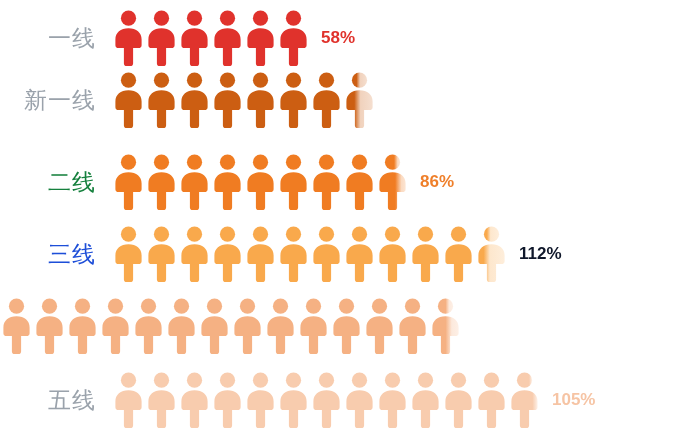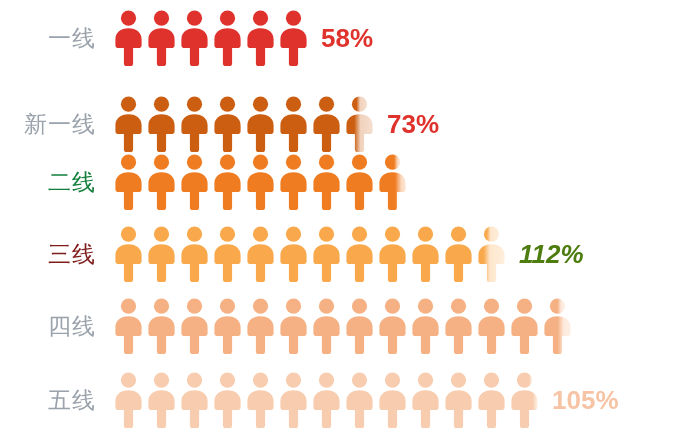--- a/index.html
+++ b/index.html
@@ -55,21 +55,21 @@
     flex: 0 0 33px;
   }
 
   .person svg {
     display: block;
     width: 33px;
     height: 58px;
   }
 
   .row-value {
-    font-size: 26px;
+    font-size: 17px;
     font-weight: bold;
     white-space: nowrap;
     padding-left: 11px;
     font-family: "Liberation Sans", sans-serif;
   }
 </style>
 </head>
 <body>
 
 <div id="chart">
@@ -108,21 +108,21 @@
         </div>
         <div class="person">
           <svg viewBox="0 0 33 58" xmlns="http://www.w3.org/2000/svg">
             <circle cx="16.5" cy="9.2" r="7.6" fill="#E0322C"></circle>
             <path d="M16.5 19.2 C8.6 19.2 3.4 23.6 3.4 30.4 L3.4 36.2 C3.4 38.0 4.6 39.1 6.3 39.1 L11.9 39.1 L11.9 54.4 C11.9 56.0 13.0 57.0 14.6 57.0 L18.4 57.0 C20.0 57.0 21.1 56.0 21.1 54.4 L21.1 39.1 L26.7 39.1 C28.4 39.1 29.6 38.0 29.6 36.2 L29.6 30.4 C29.6 23.6 24.4 19.2 16.5 19.2 Z" fill="#E0322C"></path>
           </svg>
         </div>
       </div>
       <div class="row-value" style="color: rgb(224, 50, 44);">58%</div>
     </div>
-    <div class="row" style="top: 88px;">
+    <div class="row" style="top: 64px;">
       <div class="row-label" style="color: rgb(154, 162, 171);">新一线</div>
       <div class="icons">
         <div class="person">
           <svg viewBox="0 0 33 58" xmlns="http://www.w3.org/2000/svg">
             <circle cx="16.5" cy="9.2" r="7.6" fill="#CC5E12"></circle>
             <path d="M16.5 19.2 C8.6 19.2 3.4 23.6 3.4 30.4 L3.4 36.2 C3.4 38.0 4.6 39.1 6.3 39.1 L11.9 39.1 L11.9 54.4 C11.9 56.0 13.0 57.0 14.6 57.0 L18.4 57.0 C20.0 57.0 21.1 56.0 21.1 54.4 L21.1 39.1 L26.7 39.1 C28.4 39.1 29.6 38.0 29.6 36.2 L29.6 30.4 C29.6 23.6 24.4 19.2 16.5 19.2 Z" fill="#CC5E12"></path>
           </svg>
         </div>
         <div class="person">
           <svg viewBox="0 0 33 58" xmlns="http://www.w3.org/2000/svg">
@@ -167,21 +167,20 @@
                 <stop offset="30%" stop-color="#CC5E12" stop-opacity="1"></stop>
                 <stop offset="54%" stop-color="#CC5E12" stop-opacity="0.28"></stop>
                 <stop offset="100%" stop-color="#CC5E12" stop-opacity="0.20"></stop>
               </linearGradient>
             </defs>
             <circle cx="16.5" cy="9.2" r="7.6" fill="url(#g13)"></circle>
             <path d="M16.5 19.2 C8.6 19.2 3.4 23.6 3.4 30.4 L3.4 36.2 C3.4 38.0 4.6 39.1 6.3 39.1 L11.9 39.1 L11.9 54.4 C11.9 56.0 13.0 57.0 14.6 57.0 L18.4 57.0 C20.0 57.0 21.1 56.0 21.1 54.4 L21.1 39.1 L26.7 39.1 C28.4 39.1 29.6 38.0 29.6 36.2 L29.6 30.4 C29.6 23.6 24.4 19.2 16.5 19.2 Z" fill="url(#g13)"></path>
           </svg>
         </div>
       </div>
-      <div class="row-value" style="color: rgb(224, 50, 44);">73%</div>
     </div>
     <div class="row" style="top: 146px;">
       <div class="row-label" style="color: #15803d;">二线</div>
       <div class="icons">
         <div class="person">
           <svg viewBox="0 0 33 58" xmlns="http://www.w3.org/2000/svg">
             <circle cx="16.5" cy="9.2" r="7.6" fill="#F07C22"></circle>
             <path d="M16.5 19.2 C8.6 19.2 3.4 23.6 3.4 30.4 L3.4 36.2 C3.4 38.0 4.6 39.1 6.3 39.1 L11.9 39.1 L11.9 54.4 C11.9 56.0 13.0 57.0 14.6 57.0 L18.4 57.0 C20.0 57.0 21.1 56.0 21.1 54.4 L21.1 39.1 L26.7 39.1 C28.4 39.1 29.6 38.0 29.6 36.2 L29.6 30.4 C29.6 23.6 24.4 19.2 16.5 19.2 Z" fill="#F07C22"></path>
           </svg>
         </div>
@@ -234,23 +233,24 @@
                 <stop offset="60%" stop-color="#F07C22" stop-opacity="1"></stop>
                 <stop offset="84%" stop-color="#F07C22" stop-opacity="0.28"></stop>
                 <stop offset="100%" stop-color="#F07C22" stop-opacity="0.20"></stop>
               </linearGradient>
             </defs>
             <circle cx="16.5" cy="9.2" r="7.6" fill="url(#g22)"></circle>
             <path d="M16.5 19.2 C8.6 19.2 3.4 23.6 3.4 30.4 L3.4 36.2 C3.4 38.0 4.6 39.1 6.3 39.1 L11.9 39.1 L11.9 54.4 C11.9 56.0 13.0 57.0 14.6 57.0 L18.4 57.0 C20.0 57.0 21.1 56.0 21.1 54.4 L21.1 39.1 L26.7 39.1 C28.4 39.1 29.6 38.0 29.6 36.2 L29.6 30.4 C29.6 23.6 24.4 19.2 16.5 19.2 Z" fill="url(#g22)"></path>
           </svg>
         </div>
       </div>
+      <div class="row-value" style="color: rgb(239, 127, 42);">86%</div>
     </div>
     <div class="row" style="top: 218px;">
-      <div class="row-label" style="color: #7f1d1d;">三线</div>
+      <div class="row-label" style="color: #1d4ed8;">三线</div>
       <div class="icons">
         <div class="person">
           <svg viewBox="0 0 33 58" xmlns="http://www.w3.org/2000/svg">
             <circle cx="16.5" cy="9.2" r="7.6" fill="#F9A94C"></circle>
             <path d="M16.5 19.2 C8.6 19.2 3.4 23.6 3.4 30.4 L3.4 36.2 C3.4 38.0 4.6 39.1 6.3 39.1 L11.9 39.1 L11.9 54.4 C11.9 56.0 13.0 57.0 14.6 57.0 L18.4 57.0 C20.0 57.0 21.1 56.0 21.1 54.4 L21.1 39.1 L26.7 39.1 C28.4 39.1 29.6 38.0 29.6 36.2 L29.6 30.4 C29.6 23.6 24.4 19.2 16.5 19.2 Z" fill="#F9A94C"></path>
           </svg>
         </div>
         <div class="person">
           <svg viewBox="0 0 33 58" xmlns="http://www.w3.org/2000/svg">
             <circle cx="16.5" cy="9.2" r="7.6" fill="#F9A94C"></circle>
@@ -318,24 +318,23 @@
                 <stop offset="20%" stop-color="#F9A94C" stop-opacity="1"></stop>
                 <stop offset="44%" stop-color="#F9A94C" stop-opacity="0.28"></stop>
                 <stop offset="100%" stop-color="#F9A94C" stop-opacity="0.20"></stop>
               </linearGradient>
             </defs>
             <circle cx="16.5" cy="9.2" r="7.6" fill="url(#g34)"></circle>
             <path d="M16.5 19.2 C8.6 19.2 3.4 23.6 3.4 30.4 L3.4 36.2 C3.4 38.0 4.6 39.1 6.3 39.1 L11.9 39.1 L11.9 54.4 C11.9 56.0 13.0 57.0 14.6 57.0 L18.4 57.0 C20.0 57.0 21.1 56.0 21.1 54.4 L21.1 39.1 L26.7 39.1 C28.4 39.1 29.6 38.0 29.6 36.2 L29.6 30.4 C29.6 23.6 24.4 19.2 16.5 19.2 Z" fill="url(#g34)"></path>
           </svg>
         </div>
       </div>
-      <div class="row-value" style="color: #4d7c0f; font-style: italic;">112%</div>
+      <div class="row-value" style="color: #0f172a;">112%</div>
     </div>
     <div class="row" style="top: 290px;">
-      <div class="row-label" style="color: rgb(154, 162, 171);">四线</div>
       <div class="icons">
         <div class="person">
           <svg viewBox="0 0 33 58" xmlns="http://www.w3.org/2000/svg">
             <circle cx="16.5" cy="9.2" r="7.6" fill="#F5B183"></circle>
             <path d="M16.5 19.2 C8.6 19.2 3.4 23.6 3.4 30.4 L3.4 36.2 C3.4 38.0 4.6 39.1 6.3 39.1 L11.9 39.1 L11.9 54.4 C11.9 56.0 13.0 57.0 14.6 57.0 L18.4 57.0 C20.0 57.0 21.1 56.0 21.1 54.4 L21.1 39.1 L26.7 39.1 C28.4 39.1 29.6 38.0 29.6 36.2 L29.6 30.4 C29.6 23.6 24.4 19.2 16.5 19.2 Z" fill="#F5B183"></path>
           </svg>
         </div>
         <div class="person">
           <svg viewBox="0 0 33 58" xmlns="http://www.w3.org/2000/svg">
             <circle cx="16.5" cy="9.2" r="7.6" fill="#F5B183"></circle>

